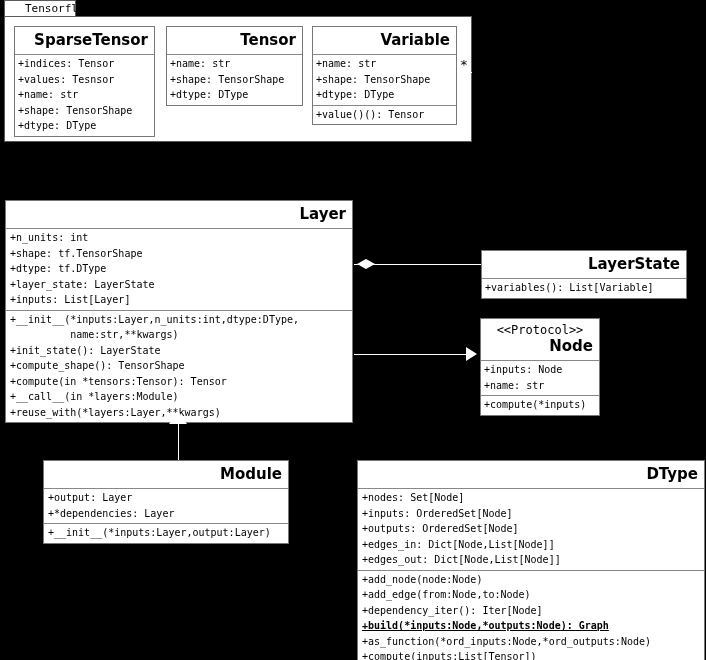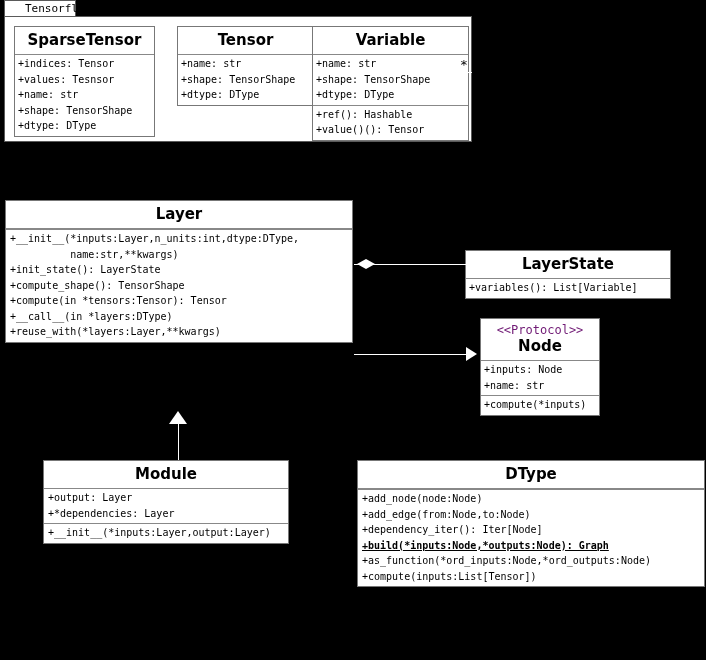--- a/index.html
+++ b/index.html
@@ -51,34 +51,34 @@
   }
 
   
   .uml {
     position: absolute;
     background: #ffffff;
     border: 1px solid #777777;
     box-sizing: border-box;
   }
   .uml-name {
-    text-align: center;
+    text-align: right;
     font-family: "DejaVu Sans", sans-serif;
     font-weight: bold;
     font-size: 15px;
     color: #000000;
     padding: 4px 6px 5px 6px;
     white-space: nowrap;
   }
   .uml-stereotype {
     text-align: center;
     font-family: "DejaVu Sans Mono", monospace;
     font-weight: normal;
     font-size: 12px;
-    color: #701a75;
+    color: #000000;
     padding: 4px 6px 0 6px;
     white-space: nowrap;
   }
   .uml-stereotype + .uml-name {
     padding-top: 0px;
   }
   .uml-sep {
     border-top: 1px solid #888888;
     height: 0;
     font-size: 0;
@@ -95,24 +95,24 @@
     white-space: pre;
     padding: 0 3px 0 3px;
   }
   .uml-row.static {
     text-decoration: underline;
     font-weight: bold;
   }
 
   
   #box-sparsetensor { left: 14px;  top: 26px;  width: 141px; }
-  #box-tensor       { left: 166px; top: 26px;  width: 137px; margin-left: 11px; }
-  #box-variable     { left: 312px; top: 26px;  width: 157px; }
+  #box-tensor       { left: 166px; top: 26px;  width: 137px; }
+  #box-variable     { left: 312px; top: 26px;  width: 145px; }
   #box-layer        { left: 5px;   top: 200px; width: 348px; }
-  #box-layerstate   { left: 465px; top: 250px; width: 206px; }
+  #box-layerstate   { left: 481px; top: 250px; width: 206px; }
   #box-node         { left: 480px; top: 318px; width: 120px; }
   #box-module       { left: 43px;  top: 460px; width: 246px; }
   #box-graph        { left: 357px; top: 460px; width: 348px; }
 
   #box-graph .uml-row,
   #box-module .uml-row,
   #box-layer .uml-row { padding-left: 4px; }
 
   
   .conn {
@@ -191,39 +191,45 @@
 <div class="uml" id="box-variable">
   <div class="uml-name">Variable</div>
   <div class="uml-sep"></div>
   <div class="uml-compartment">
     <div class="uml-row">+name: str</div>
     <div class="uml-row">+shape: TensorShape</div>
     <div class="uml-row">+dtype: DType</div>
   </div>
   <div class="uml-sep"></div>
   <div class="uml-compartment">
-    <div class="uml-row">+ref(): Hashable</div>
     <div class="uml-row">+value()(): Tensor</div>
   </div>
 </div>
 
 <div class="conn hline" style="left:458px; top:72px; width:14px;"></div>
 <div class="mult-label" style="left:460px; top:60px;">*</div>
 
 <div class="uml" id="box-layer">
   <div class="uml-name">Layer</div>
   <div class="uml-sep"></div>
+  <div class="uml-compartment">
+    <div class="uml-row">+n_units: int</div>
+    <div class="uml-row">+shape: tf.TensorShape</div>
+    <div class="uml-row">+dtype: tf.DType</div>
+    <div class="uml-row">+layer_state: LayerState</div>
+    <div class="uml-row">+inputs: List[Layer]</div>
+  </div>
   <div class="uml-sep"></div>
   <div class="uml-compartment">
     <div class="uml-row">+__init__(*inputs:Layer,n_units:int,dtype:DType,</div>
     <div class="uml-row">          name:str,**kwargs)</div>
     <div class="uml-row">+init_state(): LayerState</div>
     <div class="uml-row">+compute_shape(): TensorShape</div>
     <div class="uml-row">+compute(in *tensors:Tensor): Tensor</div>
-    <div class="uml-row">+__call__(in *layers:DType)</div>
+    <div class="uml-row">+__call__(in *layers:Module)</div>
     <div class="uml-row">+reuse_with(*layers:Layer,**kwargs)</div>
   </div>
 </div>
 
 <div class="uml" id="box-layerstate">
   <div class="uml-name">LayerState</div>
   <div class="uml-sep"></div>
   <div class="uml-compartment">
     <div class="uml-row">+variables(): List[Variable]</div>
   </div>
@@ -263,20 +269,27 @@
     <div class="uml-row">+__init__(*inputs:Layer,output:Layer)</div>
   </div>
 </div>
 
 <div class="conn vline" style="left:178px; top:424px; height:36px;"></div>
 <div class="tri-up" style="left:169px; top:411px;"></div>
 
 <div class="uml" id="box-graph">
   <div class="uml-name">DType</div>
   <div class="uml-sep"></div>
+  <div class="uml-compartment">
+    <div class="uml-row">+nodes: Set[Node]</div>
+    <div class="uml-row">+inputs: OrderedSet[Node]</div>
+    <div class="uml-row">+outputs: OrderedSet[Node]</div>
+    <div class="uml-row">+edges_in: Dict[Node,List[Node]]</div>
+    <div class="uml-row">+edges_out: Dict[Node,List[Node]]</div>
+  </div>
   <div class="uml-sep"></div>
   <div class="uml-compartment">
     <div class="uml-row">+add_node(node:Node)</div>
     <div class="uml-row">+add_edge(from:Node,to:Node)</div>
     <div class="uml-row">+dependency_iter(): Iter[Node]</div>
     <div class="uml-row static">+build(*inputs:Node,*outputs:Node): Graph</div>
     <div class="uml-row">+as_function(*ord_inputs:Node,*ord_outputs:Node)</div>
     <div class="uml-row">+compute(inputs:List[Tensor])</div>
   </div>
 </div>

